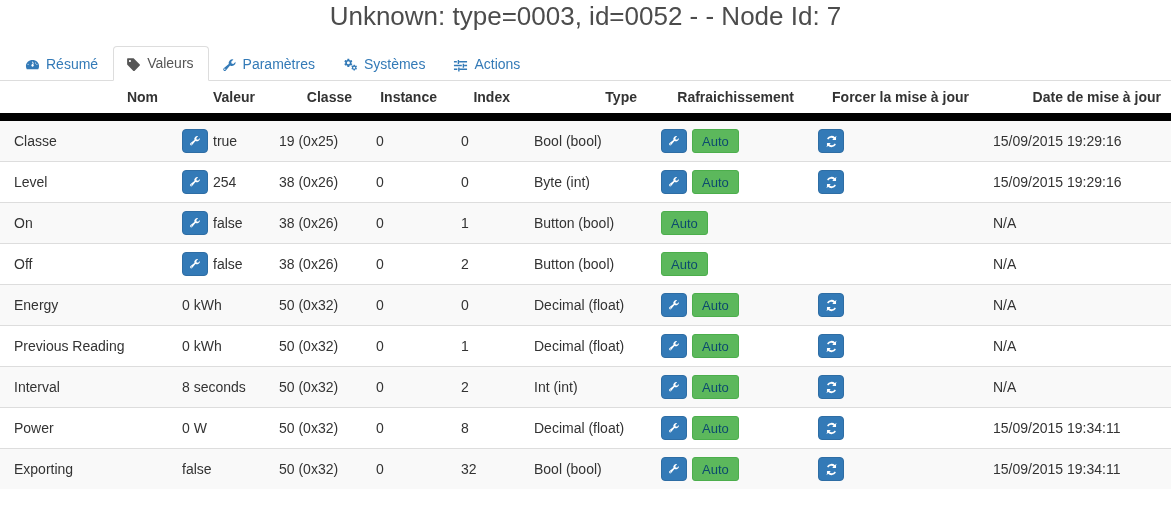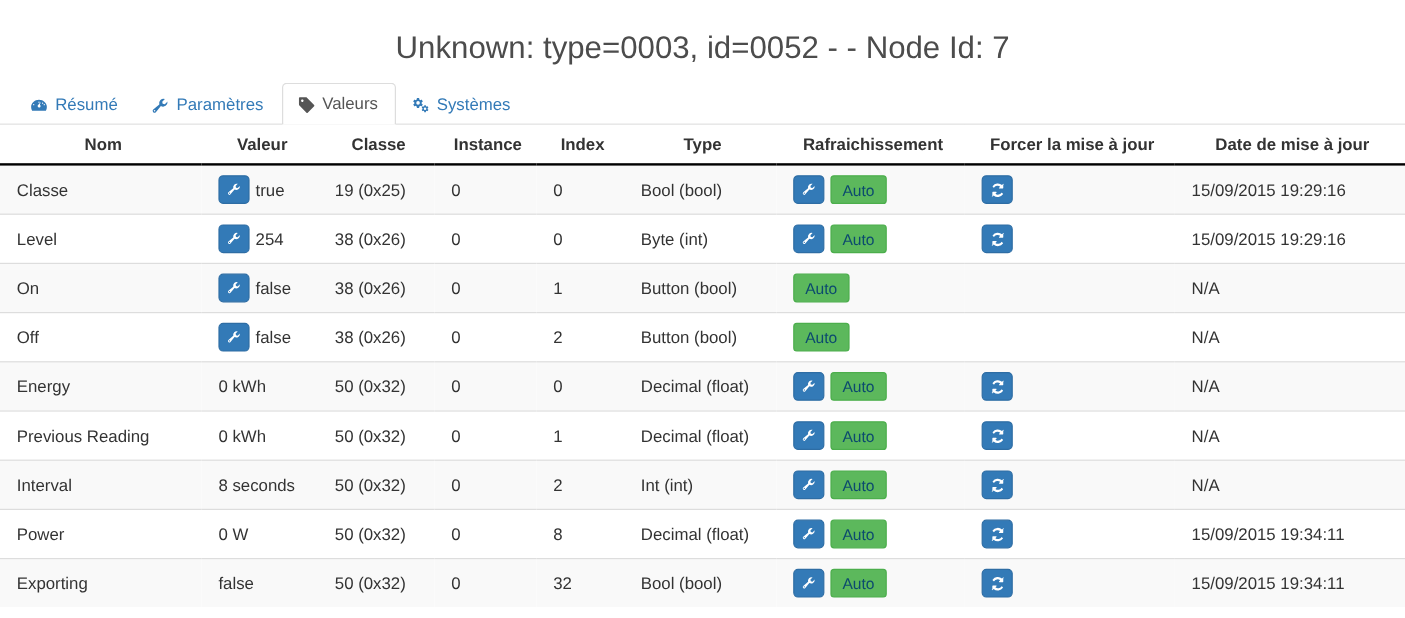--- a/index.html
+++ b/index.html
@@ -15,21 +15,21 @@
     color: #333333;
     overflow: hidden;
   }
 
   .page-title {
     text-align: center;
     font-size: 26px;
     font-weight: 400;
     color: #4c4c4c;
     margin: 0;
-    padding: 24px 0 14px 0;
+    padding: 1px 0 14px 0;
     line-height: 1.2;
   }
 
   
   .tabs {
     display: flex;
     align-items: flex-end;
     border-bottom: 1px solid #dddddd;
     padding-left: 12px;
     height: 35px;
@@ -69,26 +69,26 @@
   .tab .ticon svg { display: block; }
 
   
   table.values {
     width: 1171px;
     border-collapse: collapse;
     table-layout: fixed;
     margin-top: 0;
   }
   table.values th {
-    text-align: center;
+    text-align: right;
     font-size: 14px;
     font-weight: bold;
     color: #333333;
     padding: 8px 10px 8px 14px;
-    border-bottom: 2px solid #000000;
+    border-bottom: 8px solid #000000;
     background: #ffffff;
     vertical-align: bottom;
     white-space: nowrap;
   }
   table.values td {
     font-size: 14px;
     color: #333333;
     padding: 8px 10px 8px 14px;
     border-top: 1px solid #dddddd;
     vertical-align: middle;
@@ -162,43 +162,51 @@
 
 <nav class="tabs">
     <div class="tab">
       <span class="ticon">
         <svg width="15" height="15" viewBox="0 0 16 16" fill="currentColor">
           <path d="M8 2.2C4.1 2.2 1 5.1 1 8.7c0 1.2.3 2.3.9 3.3h12.2c.6-1 .9-2.1.9-3.3 0-3.6-3.1-6.5-7-6.5zm0 1.6c.3 0 .6.3.6.6s-.3.6-.6.6-.6-.3-.6-.6.3-.6.6-.6zM3.3 6c.3 0 .6.3.6.6s-.3.6-.6.6-.6-.3-.6-.6.3-.6.6-.6zm9.4 0c.3 0 .6.3.6.6s-.3.6-.6.6-.6-.3-.6-.6.3-.6.6-.6zM11.2 4.7c.3 0 .6.3.6.6s-.3.6-.6.6-.6-.3-.6-.6.3-.6.6-.6zm-2.4 2.1c.6.4.8 1.2.4 1.8-.4.6-1.2.8-1.8.4-.6-.4-.8-1.2-.4-1.8l2.6-3-.8 2.6z"></path>
         </svg>
       </span>
       <span>Résumé</span>
     </div>
-    <div class="tab">
-      <span class="ticon">
-        <svg width="15" height="15" viewBox="0 0 16 16" fill="currentColor">
-          <path d="M14.5 3.9l-2.4 2.4-1.9-.4-.4-1.9 2.4-2.4a4 4 0 00-5 4.9L1.8 11a1.6 1.6 0 002.3 2.3l4.5-5.4a4 4 0 005.9-4zM3 12.7a.7.7 0 110-1.4.7.7 0 010 1.4z"></path>
-        </svg>
-      </span>
-      <span>Paramètres</span>
-    </div>
     <div class="tab active">
       <span class="ticon">
         <svg width="15" height="15" viewBox="0 0 16 16" fill="currentColor">
           <path d="M1.2 7.6V1.9c0-.4.3-.7.7-.7h5.7c.2 0 .4.1.5.2l6.6 6.6c.3.3.3.8 0 1.1l-5.7 5.7c-.3.3-.8.3-1.1 0L1.4 8.2c-.1-.2-.2-.4-.2-.6zm3-4.5c-.6 0-1.1.5-1.1 1.1s.5 1.1 1.1 1.1 1.1-.5 1.1-1.1-.5-1.1-1.1-1.1z"></path>
         </svg>
       </span>
       <span>Valeurs</span>
     </div>
     <div class="tab">
       <span class="ticon">
+        <svg width="15" height="15" viewBox="0 0 16 16" fill="currentColor">
+          <path d="M14.5 3.9l-2.4 2.4-1.9-.4-.4-1.9 2.4-2.4a4 4 0 00-5 4.9L1.8 11a1.6 1.6 0 002.3 2.3l4.5-5.4a4 4 0 005.9-4zM3 12.7a.7.7 0 110-1.4.7.7 0 010 1.4z"></path>
+        </svg>
+      </span>
+      <span>Paramètres</span>
+    </div>
+    <div class="tab">
+      <span class="ticon">
         <svg width="16" height="15" viewBox="0 0 17 16" fill="currentColor">
           <path d="M10.4 6.1l-.9-.5c.1-.4.1-.9 0-1.3l.9-.5a.3.3 0 00.1-.4l-.9-1.5a.3.3 0 00-.4-.1l-.9.5c-.3-.3-.7-.5-1.1-.6V.6a.3.3 0 00-.3-.3H5.2a.3.3 0 00-.3.3v1.1c-.4.1-.8.3-1.1.6l-.9-.5a.3.3 0 00-.4.1l-.9 1.5a.3.3 0 00.1.4l.9.5c-.1.4-.1.9 0 1.3l-.9.5a.3.3 0 00-.1.4l.9 1.5a.3.3 0 00.4.1l.9-.5c.3.3.7.5 1.1.6v1.1c0 .2.1.3.3.3h1.7a.3.3 0 00.3-.3V8.2c.4-.1.8-.3 1.1-.6l.9.5a.3.3 0 00.4-.1l.9-1.5a.3.3 0 00-.1-.4zM6.1 6.6a1.7 1.7 0 110-3.4 1.7 1.7 0 010 3.4zm9.6 4.6l-.6-.4c.1-.3.1-.6 0-.9l.6-.4a.2.2 0 00.1-.3l-.6-1a.2.2 0 00-.3-.1l-.6.3a2.6 2.6 0 00-.8-.4v-.7a.2.2 0 00-.2-.2h-1.2a.2.2 0 00-.2.2v.7c-.3.1-.6.2-.8.4l-.6-.3a.2.2 0 00-.3.1l-.6 1a.2.2 0 00.1.3l.6.4c-.1.3-.1.6 0 .9l-.6.4a.2.2 0 00-.1.3l.6 1a.2.2 0 00.3.1l.6-.3c.2.2.5.3.8.4v.7c0 .1.1.2.2.2h1.2a.2.2 0 00.2-.2v-.7c.3-.1.6-.2.8-.4l.6.3a.2.2 0 00.3-.1l.6-1a.2.2 0 00-.1-.3zm-3 .5a1.2 1.2 0 110-2.4 1.2 1.2 0 010 2.4z"></path>
         </svg>
       </span>
       <span>Systèmes</span>
+    </div>
+    <div class="tab">
+      <span class="ticon">
+        <svg width="15" height="15" viewBox="0 0 16 16" fill="currentColor">
+          <path d="M1 3.3h3.1v1.5H1zM6.6 3.3H15v1.5H6.6zM5 2.1h1.5v4.2H5zM1 7.3h8.4v1.5H1zM11.9 7.3H15v1.5h-3.1zM10.3 6.1h1.5v4.2h-1.5zM1 11.3h3.6v1.5H1zM7.1 11.3H15v1.5H7.1zM5.5 10.1H7v4.2H5.5z"></path>
+        </svg>
+      </span>
+      <span>Actions</span>
     </div>
   </nav>
 
 <table class="values">
   <colgroup>
     <col class="col-nom">
       <col class="col-valeur">
       <col class="col-classe">
     <col class="col-instance">
       <col class="col-index">

